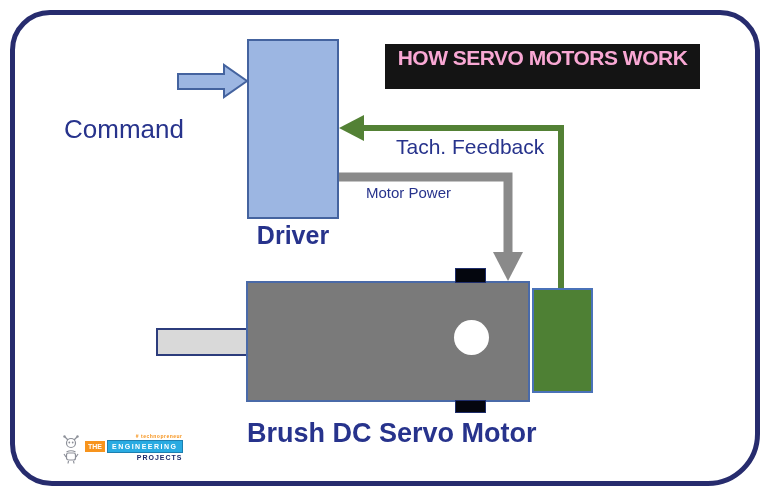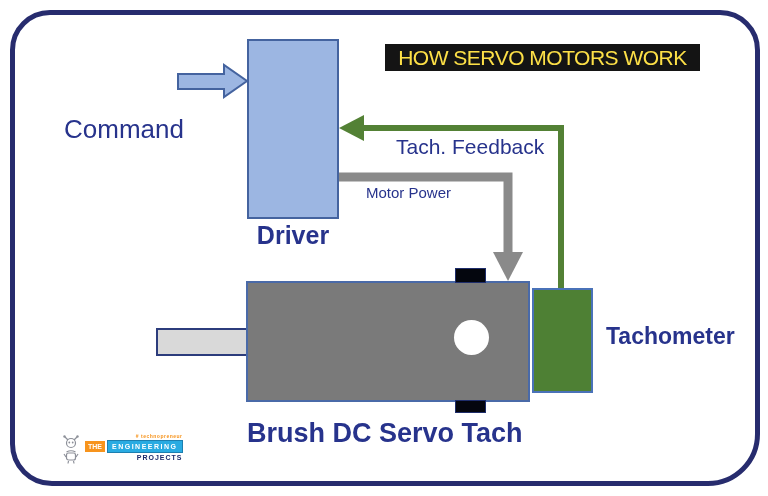--- a/index.html
+++ b/index.html
@@ -3,22 +3,22 @@
 <meta charset="utf-8">
 <style>
   * { margin:0; padding:0; box-sizing:border-box; }
   html,body { width:768px; height:496px; background:#ffffff; overflow:hidden;
               font-family:"Liberation Sans", sans-serif; }
   #canvas { position:relative; width:768px; height:496px; background:#ffffff; }
 
   .frame { position:absolute; left:10px; top:10px; width:750px; height:476px;
            border:5px solid #272c6e; border-radius:40px 40px 52px 42px; }
 
-  .banner { position:absolute; left:385px; top:44px; width:315px; height:27px;
-            background:#141414; color:#fde047; font-size:21px; font-weight:400;
+  .banner { position:absolute; left:385px; top:44px; width:315px; height:45px;
+            background:#141414; color:#f9a8d4; font-size:21px; font-weight:700;
             letter-spacing:-0.5px; text-align:center; line-height:27px; white-space:nowrap; }
 
   .lbl { position:absolute; color:#27338c; white-space:nowrap; }
   .lbl-command  { left:64px;  top:66px;  font-size:26px; font-weight:400;margin-top:48px; }
   .lbl-driver   { left:247px; top:221px; width:92px; text-align:center; font-size:25px; font-weight:700; }
   .lbl-feedback { left:368px; top:135px; font-size:21px; font-weight:400;margin-left:28px; }
   .lbl-power    { left:366px; top:184px; font-size:15px; font-weight:400; }
   .lbl-tach     { left:606px; top:323px; font-size:23px; font-weight:700; }
   .lbl-motor    { left:247px; top:418px; font-size:27px; font-weight:700; }
 
@@ -78,22 +78,21 @@
   <div class="tach-box"></div>
   <div class="motor-body"></div>
   <div class="brush brush-top"></div>
   <div class="brush brush-bottom"></div>
   <div class="rotor-hole"></div>
 
   <div class="lbl lbl-command">Command</div>
   <div class="lbl lbl-driver">Driver</div>
   <div class="lbl lbl-feedback">Tach. Feedback</div>
   <div class="lbl lbl-power">Motor Power</div>
-  <div class="lbl lbl-tach">Tachometer</div>
-  <div class="lbl lbl-motor">Brush DC Servo Tach</div>
+  <div class="lbl lbl-motor">Brush DC Servo Motor</div>
 
   <div class="logo">
     <svg width="22" height="32" viewBox="0 0 22 32">
       <g fill="none" stroke="#8d9099" stroke-width="1.2">
         <line x1="5" y1="4" x2="8" y2="7"></line>
           <line x1="17" y1="4" x2="14" y2="7"></line>
         <circle cx="4.5" cy="3.5" r="1.2" fill="#8d9099" stroke="none"></circle>
         <circle cx="17.5" cy="3.5" r="1.2" fill="#8d9099" stroke="none"></circle>
         <circle cx="11" cy="10" r="4.5"></circle>
         <circle cx="9.3" cy="9.5" r="0.9" fill="#8d9099" stroke="none"></circle>

